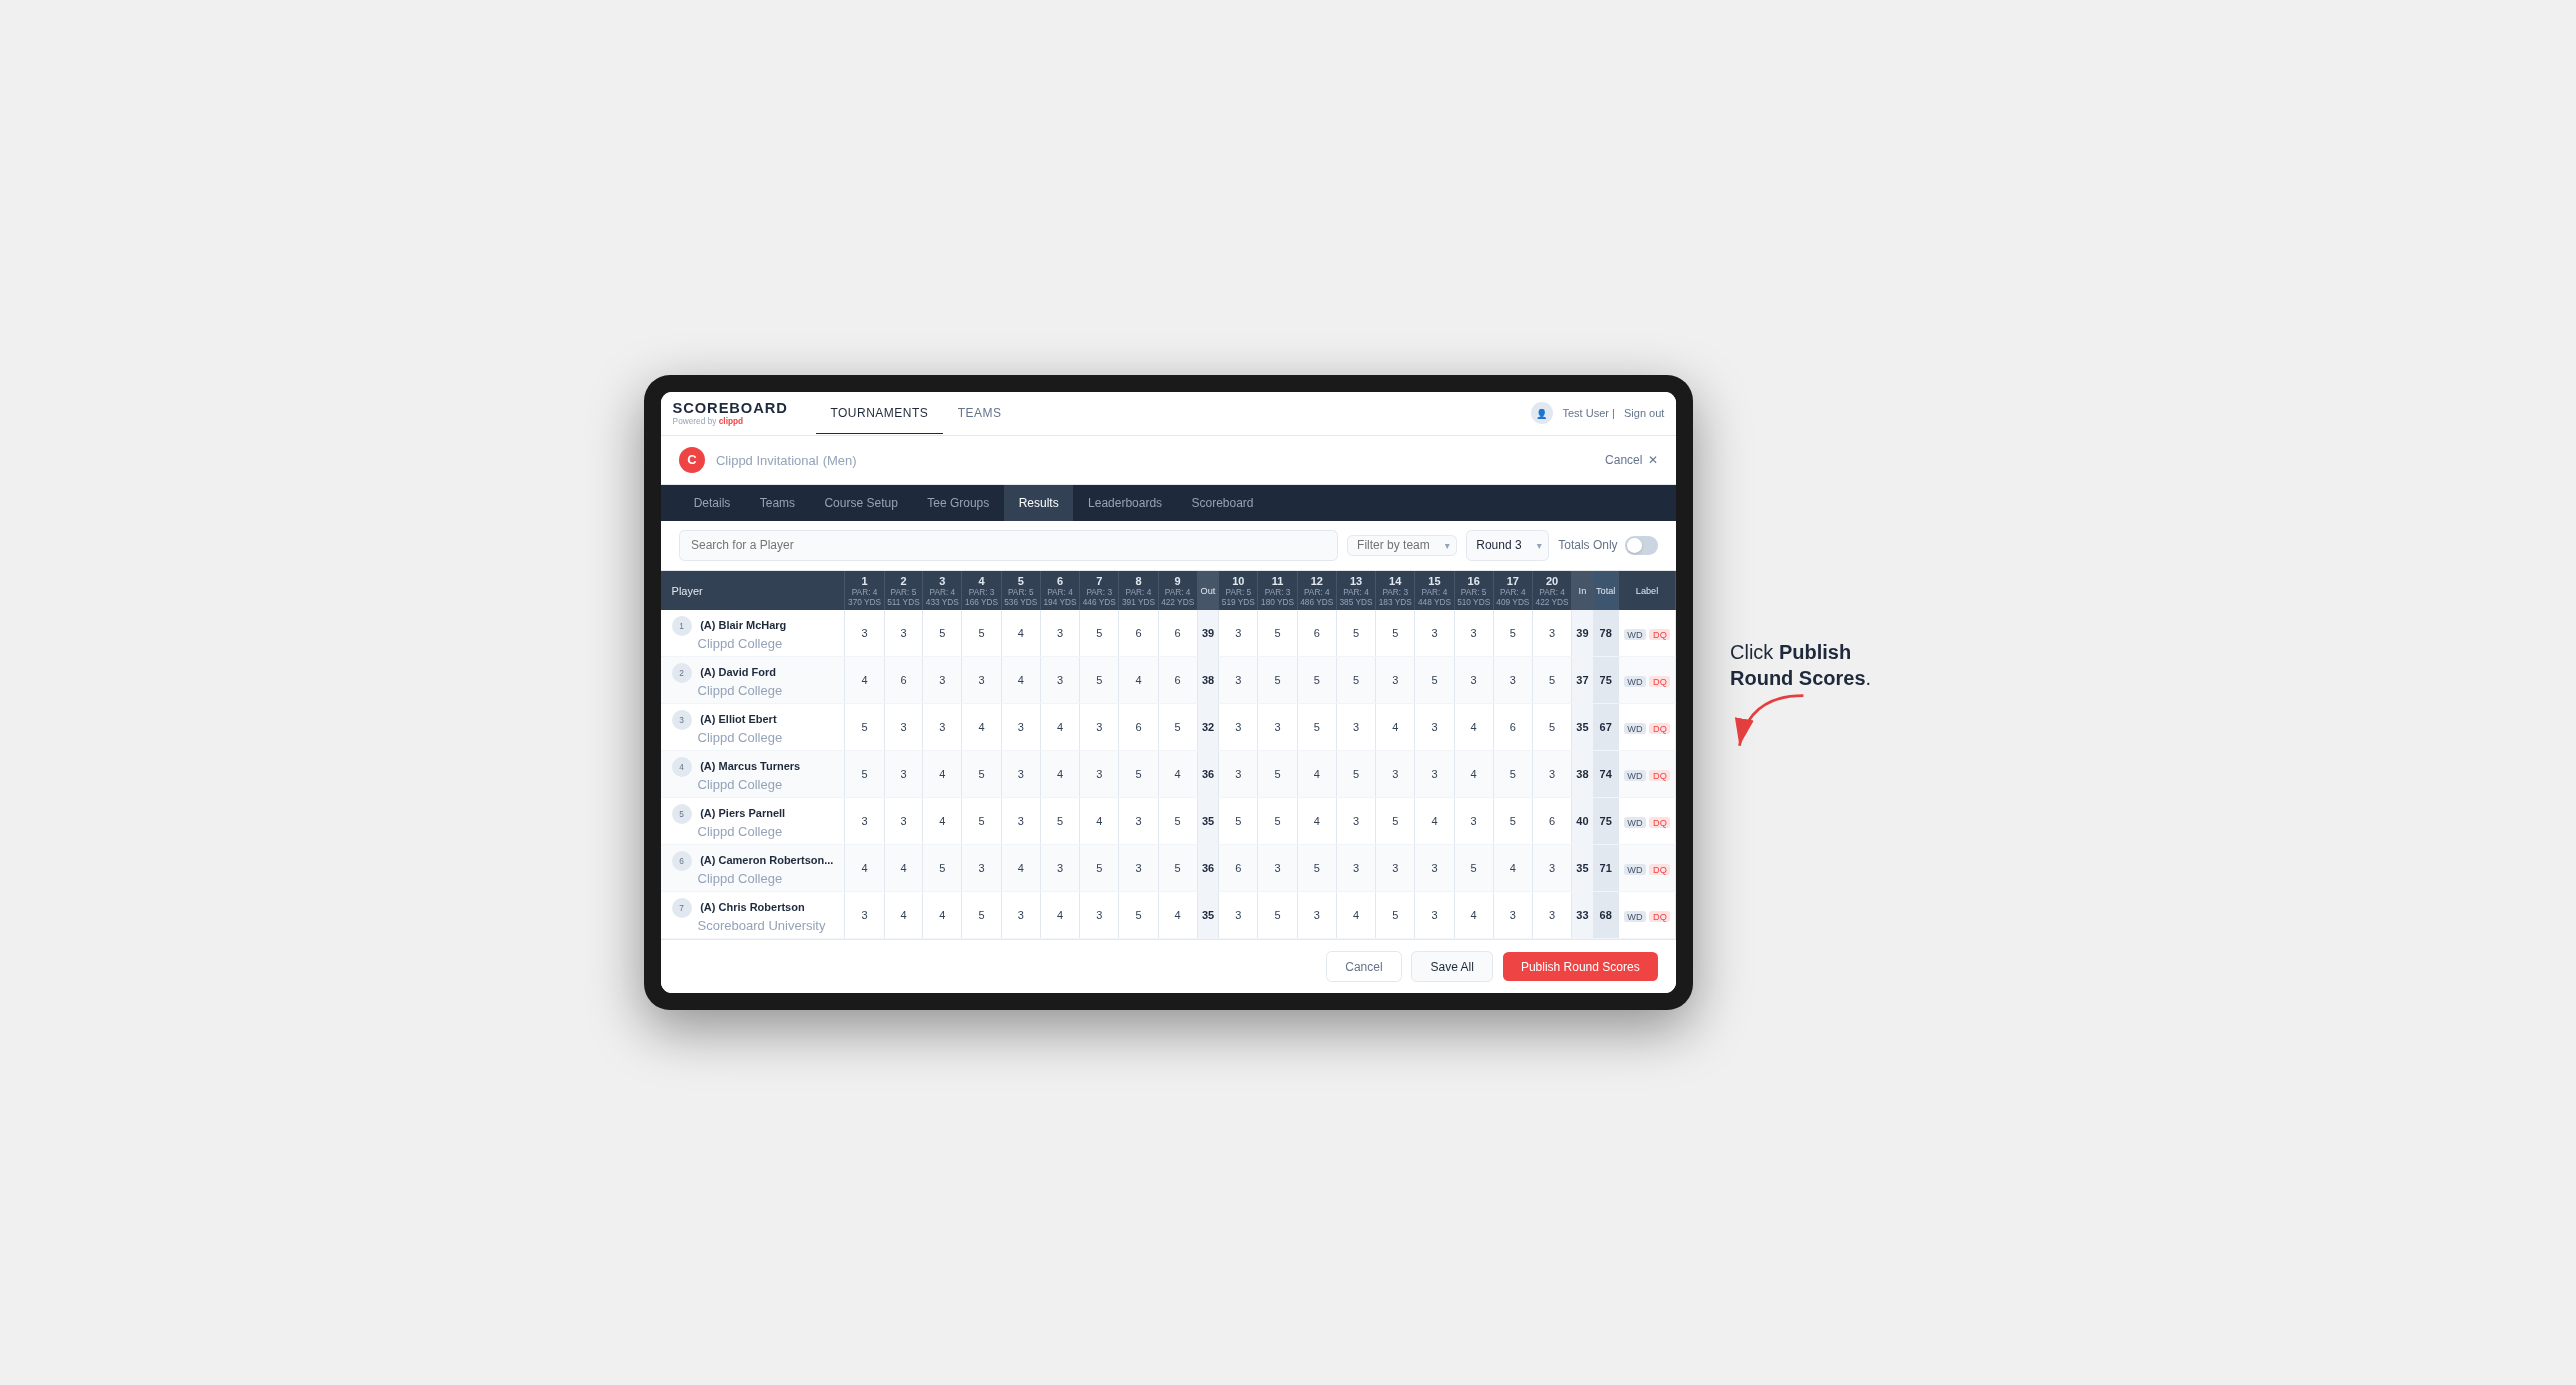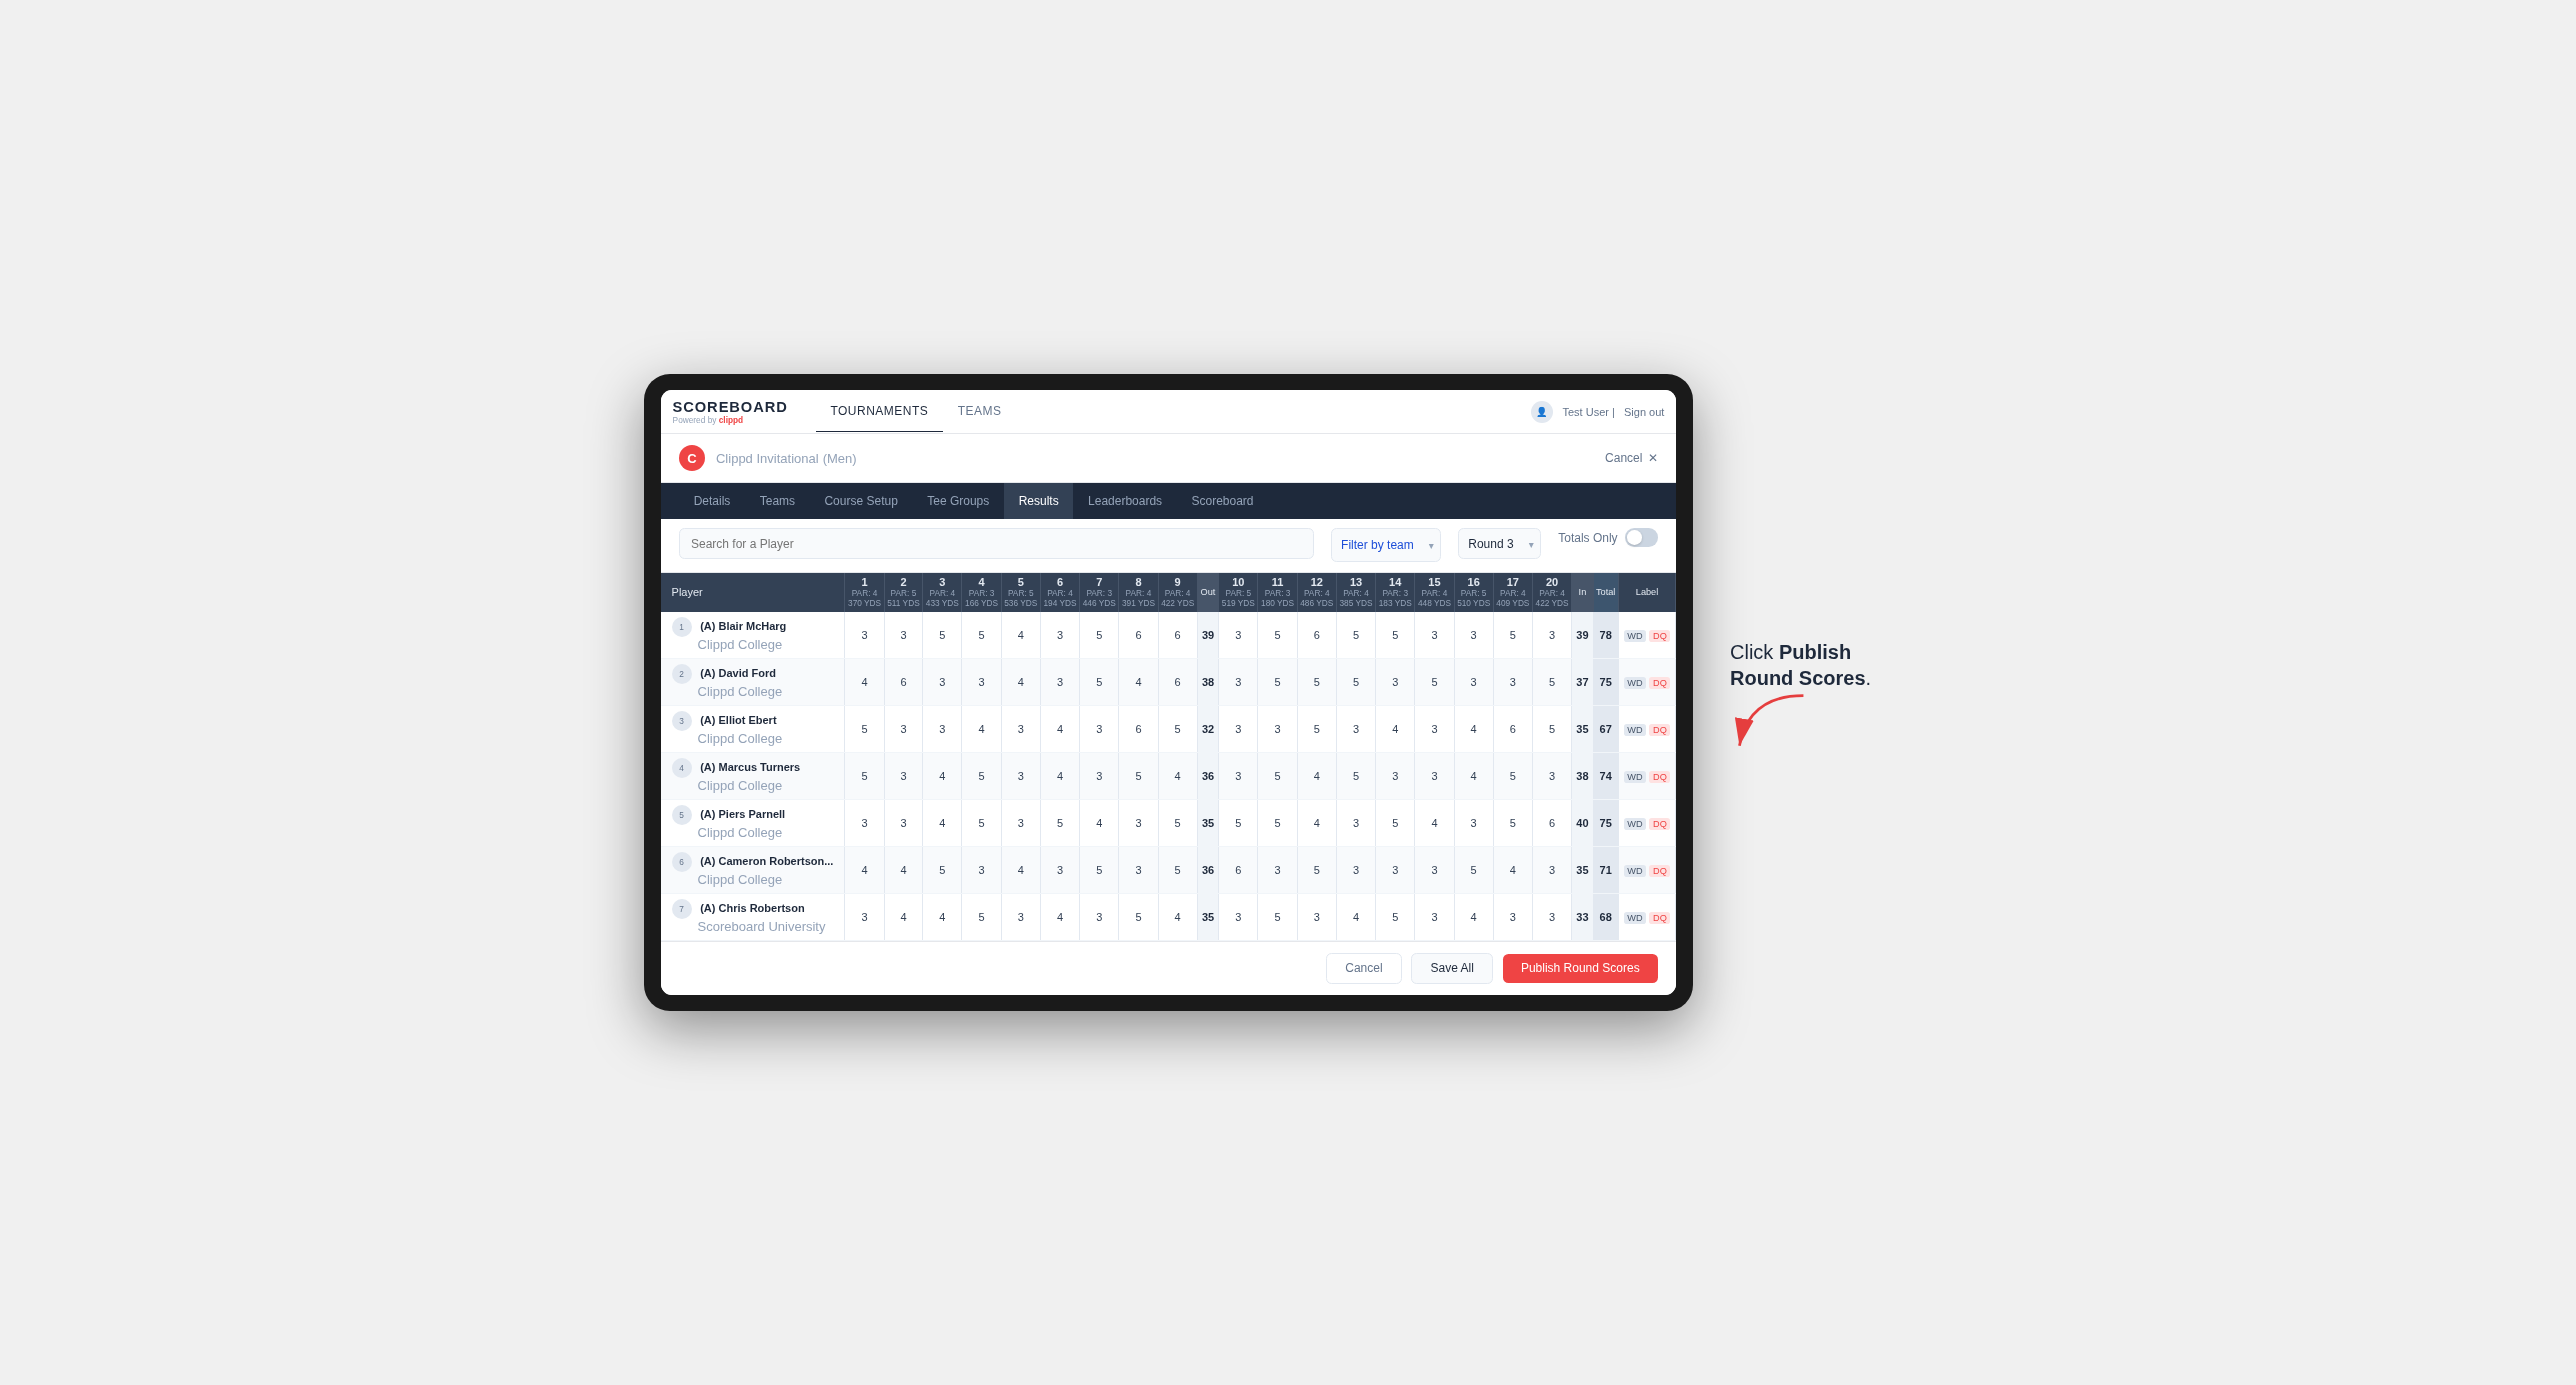--- a/index.html
+++ b/index.html
@@ -147,43 +147,43 @@
       color: #94a3b8;
       cursor: pointer;
     }
     .tab.active {
       color: #fff;
       background: #334155;
     }
     
     .controls-row {
       display: flex;
-      align-items: flex-start;
-      gap: 17px;
+      align-items: center;
+      gap: 9px;
       padding: 9.2px 18.4px;
       background: #fff;
       border-bottom: 0.9px solid #e5e7eb;
     }
     .search-input {
       flex: 1;
       height: 31px;
       border: 0.9px solid #e2e8f0;
       border-radius: 5.5px;
       padding: 0 11px;
       font-size: 12px;
       color: #64748b;
       background: #f8fafc;
     }
     .filter-select {
-      height: 34px;
+      height: 21px;
       border: 0.9px solid #e2e8f0;
       border-radius: 5.5px;
       padding: 0 26px 0 9.2px;
       font-size: 12px;
-      color: #1d4ed8;
+      color: #737373;
       background: #f8fafc;
       appearance: none;
       cursor: pointer;
     }
     .round-select {
       height: 31px;
       border: 0.9px solid #e2e8f0;
       border-radius: 5.5px;
       padding: 0 26px 0 9.2px;
       font-size: 12px;

